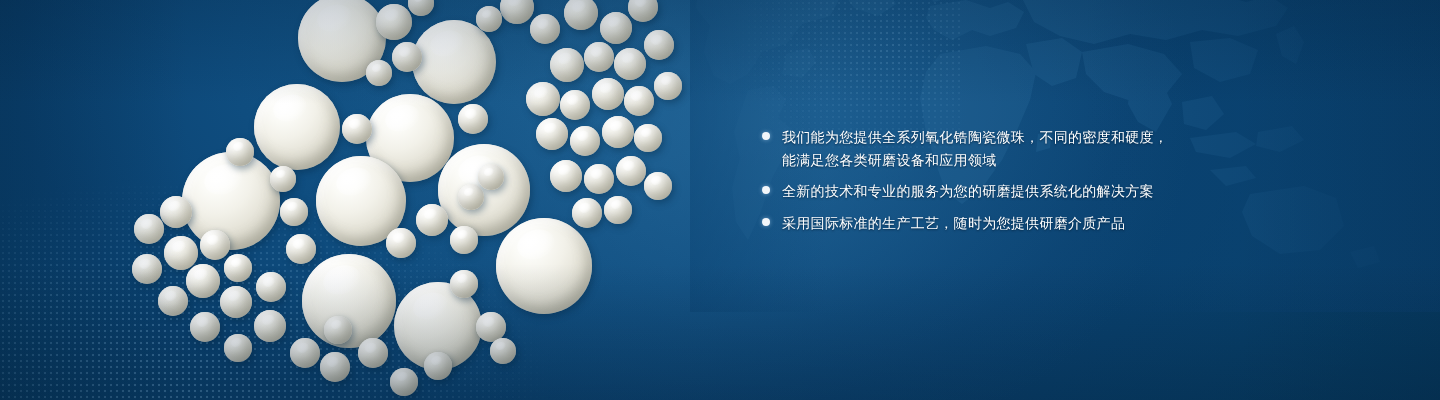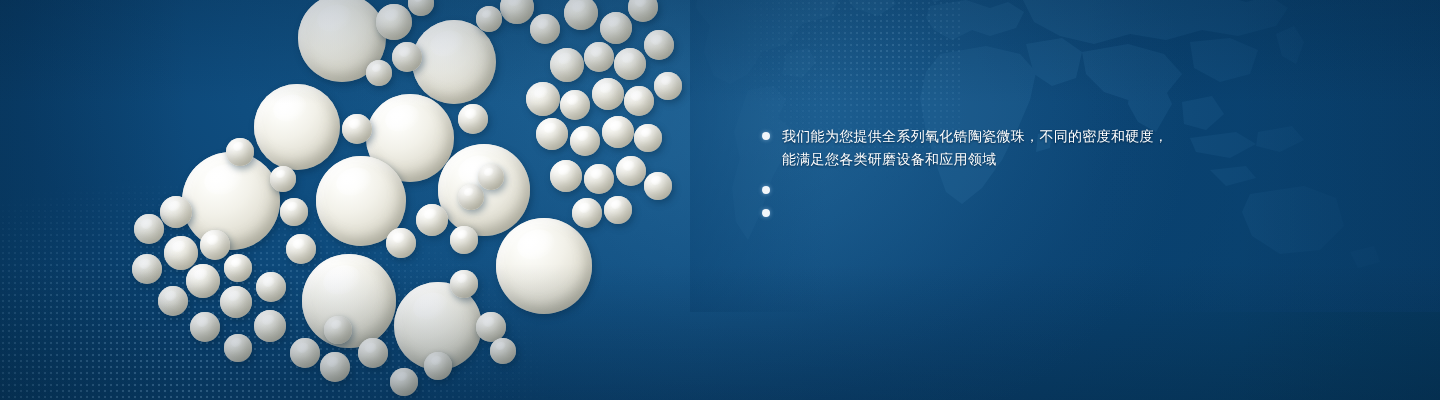--- a/index.html
+++ b/index.html
@@ -114,21 +114,20 @@
     white-space:nowrap;
   }
   .bullets {
     margin-top:22px;
     list-style:none;
   }
   .bullet-row {
     display:flex;
     align-items:flex-start;
     margin-bottom:9px;
-    font-family:Liberation Serif, serif;
   }
   .dot {
     flex:0 0 auto;
     width:8px; height:8px;
     border-radius:50%;
     background:#f2f6fa;
     margin-top:6px;
     margin-right:12px;
     box-shadow:0 0 4px rgba(180,215,245,.55);
   }
@@ -275,20 +274,26 @@
     <ul class="bullets">
       <li class="bullet-row">
         <span class="dot"></span>
         <span class="bullet-text">
           <span>我们能为您提供全系列氧化锆陶瓷微珠，不同的密度和硬度，</span>
           <span class="line2">能满足您各类研磨设备和应用领域</span>
         </span>
       </li>
       <li class="bullet-row">
         <span class="dot"></span>
+        <span class="bullet-text">
+          <span>全新的技术和专业的服务为您的研磨提供系统化的解决方案</span>
+        </span>
       </li>
       <li class="bullet-row">
         <span class="dot"></span>
+        <span class="bullet-text">
+          <span>采用国际标准的生产工艺，随时为您提供研磨介质产品</span>
+        </span>
       </li>
     </ul>
   </div>
 
 </div>
 
 </body></html>

